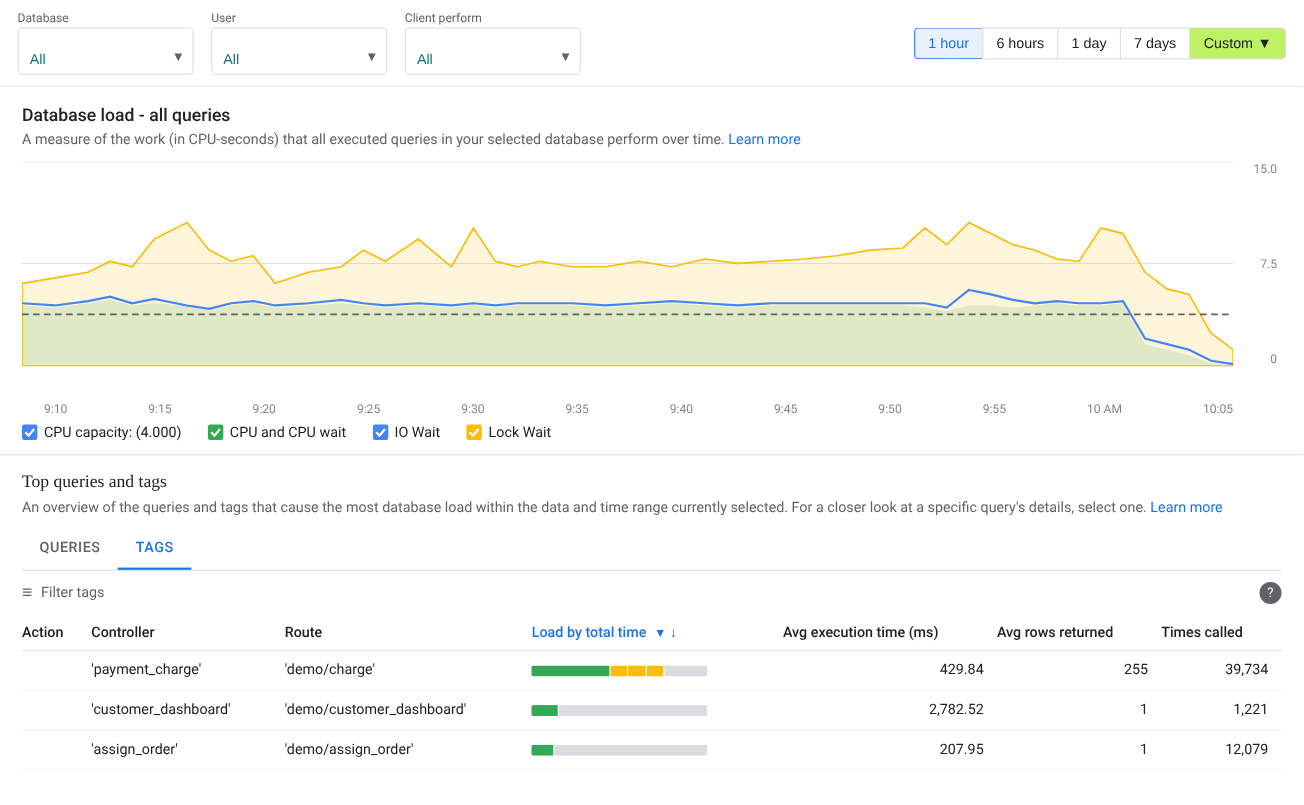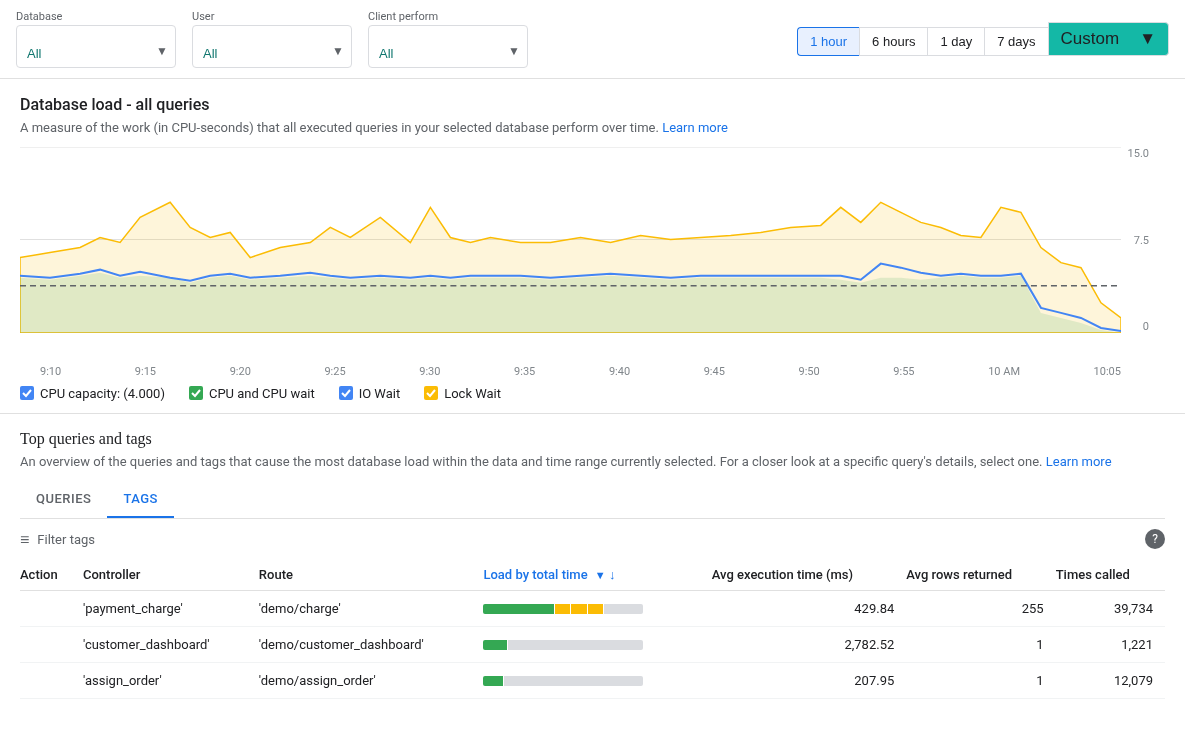--- a/index.html
+++ b/index.html
@@ -61,27 +61,27 @@
     .time-btn.active {
       background: #e8f0fe;
       color: #1a73e8;
       border-color: #1a73e8;
       font-weight: 500;
     }
     .time-btn-custom {
       padding: 6px 12px;
       border: 1px solid #dadce0;
       border-radius: 0 4px 4px 0;
-      background: #14b8a6;
-      font-size: 17px;
+      background: #bef264;
+      font-size: 13px;
       color: #202124;
       cursor: pointer;
       display: flex;
       align-items: center;
-      gap: 20px;
+      gap: 4px;
     }
 
     
     .chart-section {
       padding: 16px 20px 8px 20px;
       border-bottom: 1px solid #e0e0e0;
     }
     .section-title {
       font-size: 16px;
       font-weight: 500;
@@ -98,21 +98,21 @@
     }
 
     .chart-container {
       position: relative;
       width: 100%;
       height: 210px;
       margin-bottom: 4px;
     }
     .chart-y-labels {
       position: absolute;
-      right: 16px;
+      right: 4px;
       top: 0;
       bottom: 24px;
       width: 40px;
       display: flex;
       flex-direction: column;
       justify-content: space-between;
       align-items: flex-end;
       font-size: 11px;
       color: #80868b;
       padding-bottom: 0;

